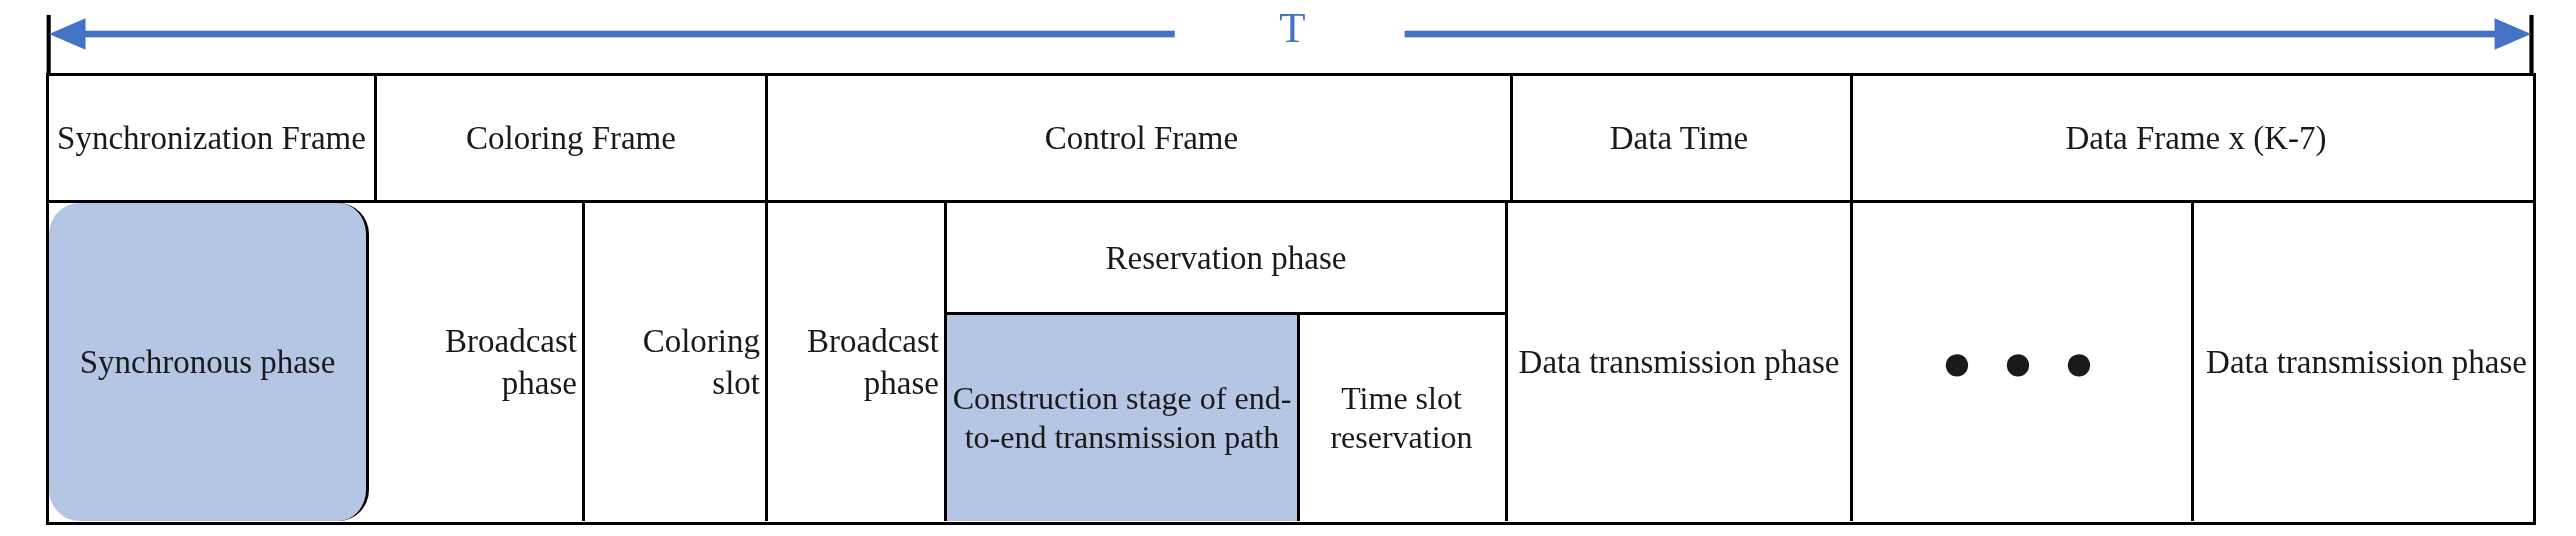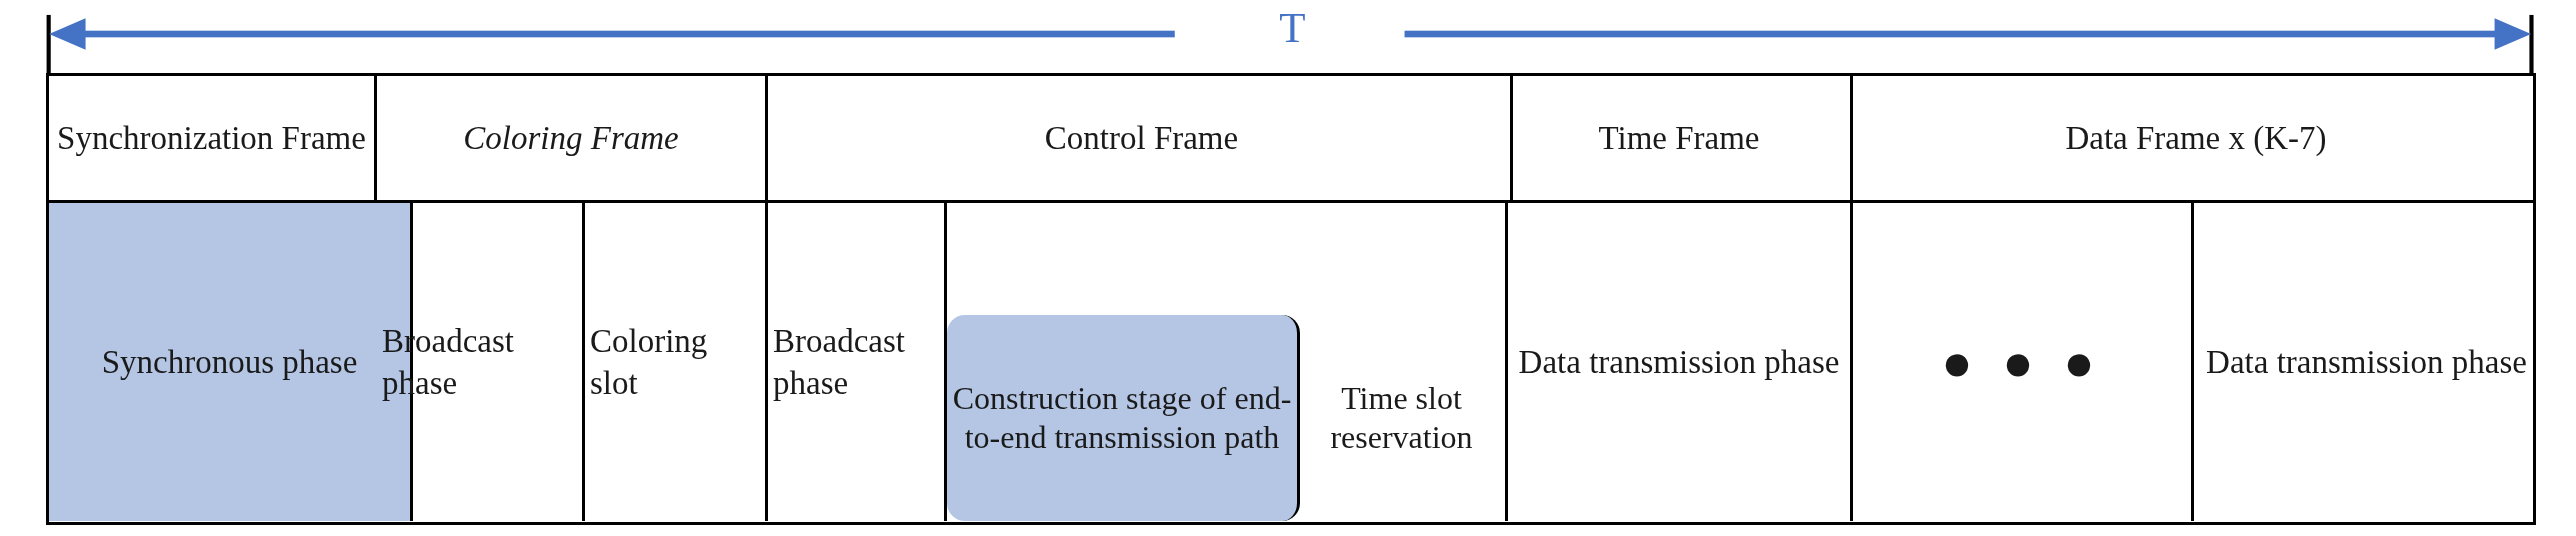--- a/index.html
+++ b/index.html
@@ -77,21 +77,21 @@
   }
 
   .cell {
     position: absolute;
     top: 0;
     height: 100%;
     box-sizing: border-box;
     display: flex;
     align-items: center;
     justify-content: center;
-    text-align: left;
+    text-align: right;
     font-size: 33px;
     line-height: 42px;
     padding: 12px 5px;
     background: transparent;
   }
   .cell.bordered-right {
     border-right: 3.3px solid #000000;
   }
   .cell.fill-blue {
     background: #b4c6e4;
@@ -175,39 +175,40 @@
 
       <polygon points="3048,41 3004,22 3004,60" fill="#4472c4"></polygon>
     </svg>
     <div class="period-label">T</div>
   </div>
 
   <div class="frame-table">
 
     <div class="row row-frames">
       <div class="cell bordered-right" style="left:0px; width:328px;">Synchronization Frame</div>
-      <div class="cell bordered-right" style="left:328px; width:391px;font-style:italic;">Coloring Frame</div>
+      <div class="cell bordered-right" style="left:328px; width:391px;">Coloring Frame</div>
       <div class="cell bordered-right" style="left:724px; width:740px;">Control Frame</div>
-      <div class="cell bordered-right" style="left:1459px; width:345px;">Time Frame</div>
+      <div class="cell bordered-right" style="left:1459px; width:345px;">Data Time</div>
       <div class="cell" style="left:1804px; width:686px;">Data Frame  x (K-7)</div>
     </div>
 
     <div class="row row-phases">
 
-      <div class="cell bordered-right fill-blue" style="left:0px; width:364px;">Synchronous phase</div>
+      <div class="cell bordered-right fill-blue" style="left:0px; width:320px;border-radius:31px;">Synchronous phase</div>
 
       <div class="cell bordered-right" style="left:328px; width:208px;">Broadcast phase</div>
 
       <div class="cell bordered-right" style="left:536px; width:183px;">Coloring slot</div>
 
       <div class="cell bordered-right" style="left:719px; width:179px;">Broadcast phase</div>
 
       <div class="group" style="left:898px; width:561px;">
+        <div class="group-title">Reservation phase</div>
         <div class="group-body">
-          <div class="subcell bordered-right fill-blue" style="left:0px; width:353px;border-radius:18px;">Construction stage of end-to-end transmission path</div>
+          <div class="subcell bordered-right fill-blue" style="left:0px; width:353px;">Construction stage of end-to-end transmission path</div>
           <div class="subcell" style="left:353px; width:203px;">Time slot reservation</div>
         </div>
       </div>
 
       <div class="cell bordered-right" style="left:1459px; width:345px;">Data transmission phase</div>
 
       <div class="cell bordered-right" style="left:1804px; width:341px;">
         <span class="ellipsis-dots">● ● ●</span>
       </div>
 

